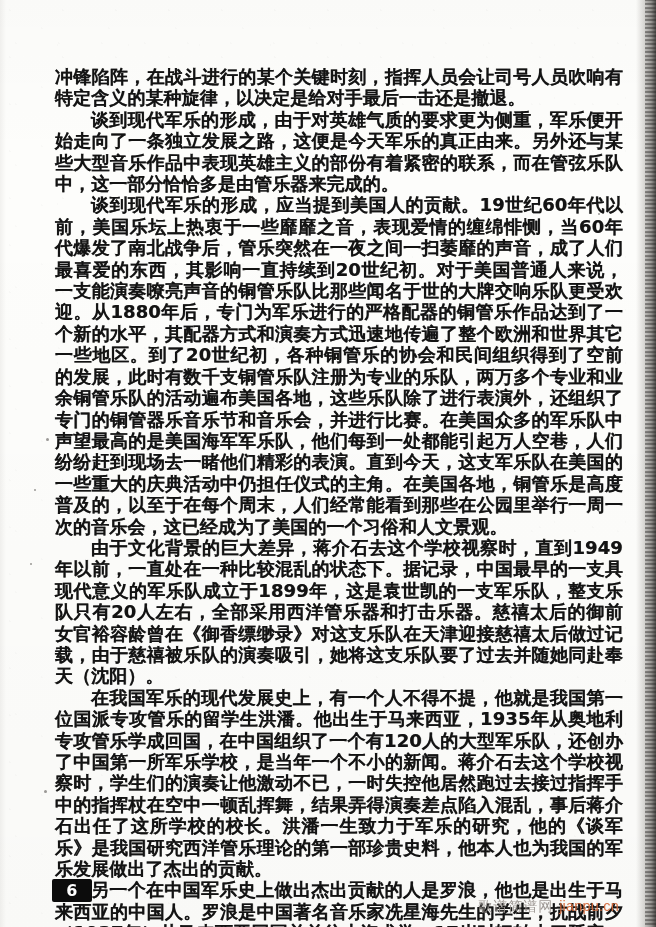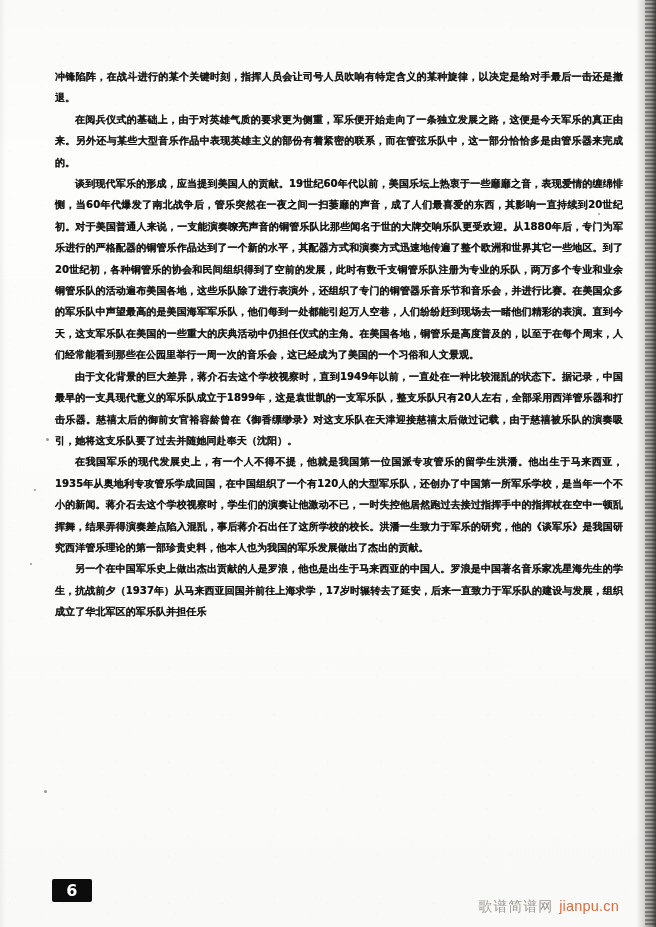--- a/index.html
+++ b/index.html
@@ -63,21 +63,21 @@
   .textblock {
     position: absolute;
     left: 55px;
     top: 66px;
     width: 568px;
   }
 
   p.para {
     margin: 0;
     padding: 0;
-    font-size: 10px;
+    font-size: 18px;
     line-height: 21.4px;
     color: #131313;
     text-align: justify;
     text-justify: inter-ideograph;
     letter-spacing: 0.1px;
     font-family: "DejaVu Sans", "Liberation Sans", sans-serif;
     font-weight: 600;
     
     text-shadow:
       0.35px 0 0 rgba(0,0,0,0.38),
@@ -155,21 +155,21 @@
   <div class="scan-edge-right"></div>
 
   <div class="speck" style="left:46px; top:438px; width:3px; height:3px;"></div>
   <div class="speck" style="left:34px; top:489px; width:2px; height:2px;"></div>
   <div class="speck" style="left:44px; top:790px; width:3px; height:3px;"></div>
   <div class="speck" style="left:598px; top:213px; width:2px; height:2px;"></div>
   <div class="speck" style="left:30px; top:563px; width:2px; height:2px;"></div>
 
   <div class="textblock">
     <p class="para">冲锋陷阵，在战斗进行的某个关键时刻，指挥人员会让司号人员吹响有特定含义的某种旋律，以决定是给对手最后一击还是撤退。</p>
-    <p class="para indent">在阅兵仪式的基础上，由于对英雄气质的要求更为侧重，军乐便开始走向了一条独立发展之路，这便是今天军乐的真正由来。另外还与某些大型音乐作品中表现英雄主义的部份有着紧密的联系，而在管弦乐队中，这一部分恰恰多是由管乐器来完成的。</p>
+    <p class="para indent">谈到现代军乐的形成，由于对英雄气质的要求更为侧重，军乐便开始走向了一条独立发展之路，这便是今天军乐的真正由来。另外还与某些大型音乐作品中表现英雄主义的部份有着紧密的联系，而在管弦乐队中，这一部分恰恰多是由管乐器来完成的。</p>
     <p class="para indent">谈到现代军乐的形成，应当提到美国人的贡献。19世纪60年代以前，美国乐坛上热衷于一些靡靡之音，表现爱情的缠绵悱恻，当60年代爆发了南北战争后，管乐突然在一夜之间一扫萎靡的声音，成了人们最喜爱的东西，其影响一直持续到20世纪初。对于美国普通人来说，一支能演奏嘹亮声音的铜管乐队比那些闻名于世的大牌交响乐队更受欢迎。从1880年后，专门为军乐进行的严格配器的铜管乐作品达到了一个新的水平，其配器方式和演奏方式迅速地传遍了整个欧洲和世界其它一些地区。到了20世纪初，各种铜管乐的协会和民间组织得到了空前的发展，此时有数千支铜管乐队注册为专业的乐队，两万多个专业和业余铜管乐队的活动遍布美国各地，这些乐队除了进行表演外，还组织了专门的铜管器乐音乐节和音乐会，并进行比赛。在美国众多的军乐队中声望最高的是美国海军军乐队，他们每到一处都能引起万人空巷，人们纷纷赶到现场去一睹他们精彩的表演。直到今天，这支军乐队在美国的一些重大的庆典活动中仍担任仪式的主角。在美国各地，铜管乐是高度普及的，以至于在每个周末，人们经常能看到那些在公园里举行一周一次的音乐会，这已经成为了美国的一个习俗和人文景观。</p>
     <p class="para indent">由于文化背景的巨大差异，蒋介石去这个学校视察时，直到1949年以前，一直处在一种比较混乱的状态下。据记录，中国最早的一支具现代意义的军乐队成立于1899年，这是袁世凯的一支军乐队，整支乐队只有20人左右，全部采用西洋管乐器和打击乐器。慈禧太后的御前女官裕容龄曾在《御香缥缈录》对这支乐队在天津迎接慈禧太后做过记载，由于慈禧被乐队的演奏吸引，她将这支乐队要了过去并随她同赴奉天（沈阳）。</p>
     <p class="para indent">在我国军乐的现代发展史上，有一个人不得不提，他就是我国第一位国派专攻管乐的留学生洪潘。他出生于马来西亚，1935年从奥地利专攻管乐学成回国，在中国组织了一个有120人的大型军乐队，还创办了中国第一所军乐学校，是当年一个不小的新闻。蒋介石去这个学校视察时，学生们的演奏让他激动不已，一时失控他居然跑过去接过指挥手中的指挥杖在空中一顿乱挥舞，结果弄得演奏差点陷入混乱，事后蒋介石出任了这所学校的校长。洪潘一生致力于军乐的研究，他的《谈军乐》是我国研究西洋管乐理论的第一部珍贵史料，他本人也为我国的军乐发展做出了杰出的贡献。</p>
     <p class="para indent">另一个在中国军乐史上做出杰出贡献的人是罗浪，他也是出生于马来西亚的中国人。罗浪是中国著名音乐家冼星海先生的学生，抗战前夕（1937年）从马来西亚回国并前往上海求学，17岁时辗转去了延安，后来一直致力于军乐队的建设与发展，组织成立了华北军区的军乐队并担任乐</p>
   </div>
 
   <div class="page-number">6</div>
 
   <div class="watermark">
     <span class="wm-cn">歌谱简谱网</span>

